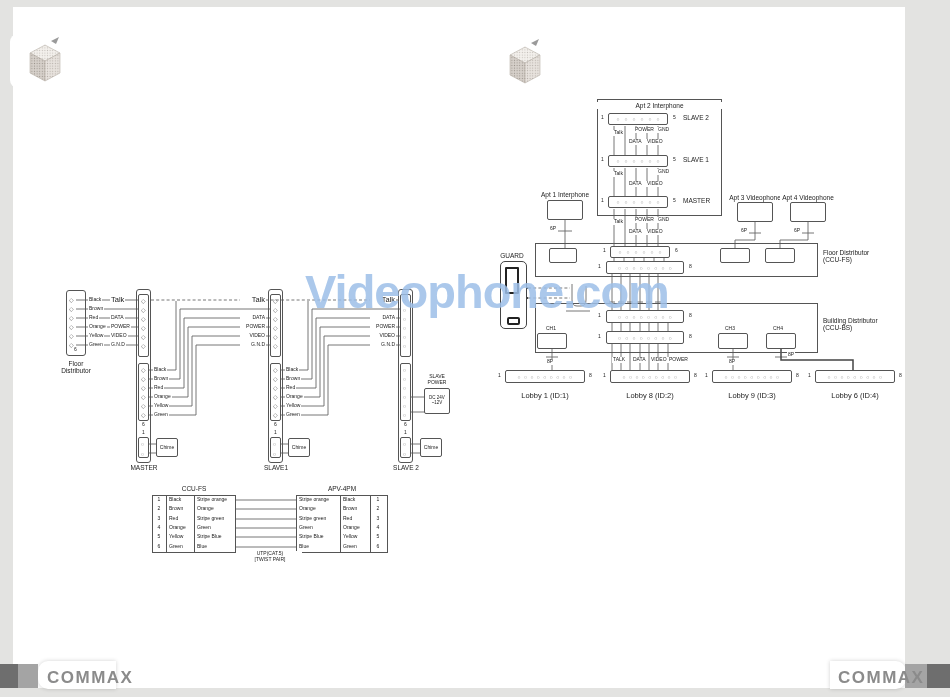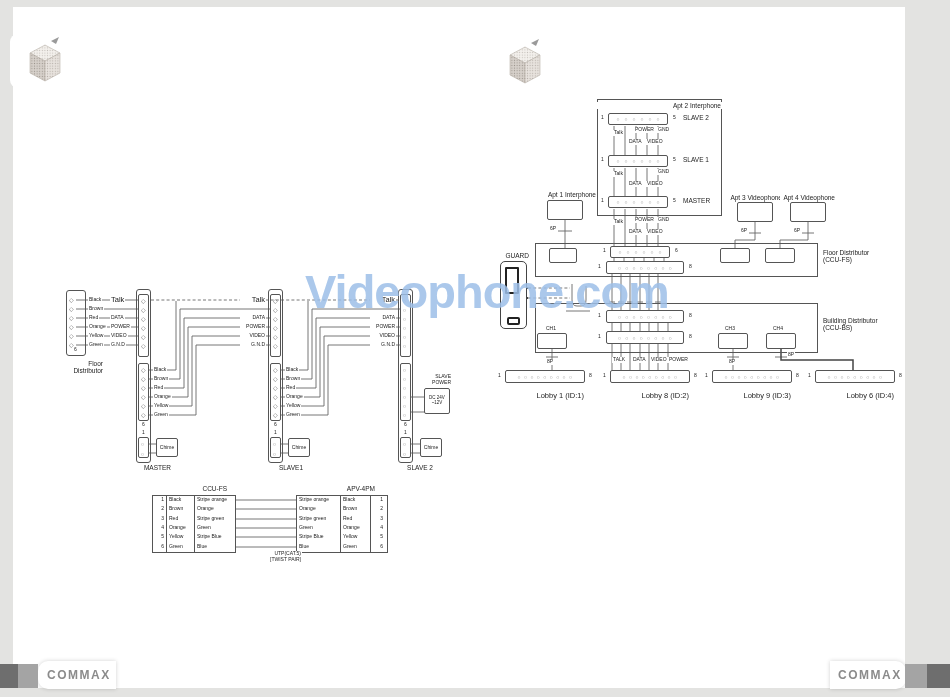--- a/index.html
+++ b/index.html
@@ -3,21 +3,21 @@
 <meta charset="utf-8">
 <style>
   *{margin:0;padding:0;box-sizing:border-box}
   html,body{width:950px;height:697px}
   body{position:relative;background:#e3e3e1;font-family:"Liberation Sans",sans-serif;overflow:hidden}
   .page{position:absolute;background:#fff;z-index:0}
   .lbl{position:absolute;color:#222;line-height:1.12;white-space:pre-line;background:#fff;padding:0 1px;z-index:3}
   .t5{font-size:5px}
   .t6{font-size:6.5px}
   .t7{font-size:7.5px}
-  .ctr{text-align:right}
+  .ctr{text-align:center}
   .rt{text-align:right}
   .box{position:absolute;border:1px solid #555;border-radius:2px;z-index:2;background:transparent}
   .wbox{background:#fff}
   .flexc{display:flex;align-items:center;justify-content:center;color:#222;text-align:center;line-height:1.1;white-space:pre-line}
   .strip{position:absolute;border:1px solid #555;border-radius:2px;background:#fff;z-index:2;color:#666;
          display:flex;align-items:center;justify-content:center;overflow:hidden}
   .c6::before{content:"○○○○○○";font-size:5px;letter-spacing:5px;text-indent:5px;white-space:nowrap}
   .c8::before{content:"○○○○○○○○";font-size:5px;letter-spacing:4.2px;text-indent:4px;white-space:nowrap}
   .c9::before{content:"○○○○○○○○○";font-size:5px;letter-spacing:3.4px;text-indent:3px;white-space:nowrap}
   .tray::after{content:"";position:absolute;left:2px;right:2px;top:100%;height:6px;border:1px solid #888;border-top:none;border-radius:0 0 2px 2px}
@@ -29,21 +29,21 @@
   .o2::before{content:"○\A○"}
   .vline{position:absolute;border-left:1px solid #555;width:0;z-index:3}
   svg.wires{position:absolute;left:0;top:0;z-index:1}
   svg.wires path{fill:none;stroke:#666;stroke-width:0.9}
   svg.wires path.dash{stroke-dasharray:3,2.2}
   svg.wires path.heavy{stroke-width:1.5;stroke:#444}
   .watermark{position:absolute;left:252px;top:264px;width:470px;height:54px;z-index:40;
              font-weight:bold;font-size:47px;text-align:center;color:#9dbfe8;opacity:.85;letter-spacing:-1px}
   .sq{position:absolute;z-index:10}
   .tab{position:absolute;background:#fff;z-index:9;box-shadow:0 0 4px rgba(0,0,0,.18)}
-  .brand{position:absolute;z-index:11;font-weight:bold;font-size:12px;letter-spacing:1.5px;color:#8b8b8b}
+  .brand{position:absolute;z-index:11;font-weight:bold;font-size:17px;letter-spacing:1.5px;color:#8b8b8b}
   .cube{position:absolute;z-index:4}
 </style>
 </head>
 <body>
 
 <div class="page" style="left:13px;top:7px;width:892px;height:681px"></div>
 <div class="page" style="left:10px;top:34px;width:52px;height:54px;border-radius:8px"></div>
 
 <svg class="wires" width="950" height="697" viewBox="0 0 950 697">
   <path d="M76,300H138M76,309H138M76,318H138M76,327H138M76,336H138M76,345H138M149,370H176V301M149,379H180V309H270M149,388H184V318H270M149,397H188V327H270M149,406H192V336H270M149,415H196V345H270M281,370H308V301M281,379H312V309H400M281,388H316V318H400M281,397H320V327H400M281,406H324V336H400M281,415H328V345H400M149,444H156M149,453H156M281,444H288M281,453H288M411,444H420M411,453H420M411,397H424M411,412H424M236,500H296M236,509H296M236,519H296M236,528H296M236,537H296M236,547H296M614,126V155M625,126V155M636,126V155M647,126V155M658,126V155M614,168V196M625,168V196M636,168V196M647,168V196M658,168V196M614,209V246M625,209V246M636,209V246M647,209V246M658,209V246M565,220V248M558,231H572M755,222V240H735V248M749,233H761M808,222V240H780V248M802,233H814M614,258V261M624,258V261M634,258V261M644,258V261M654,258V261M664,258V261M612,274V310M621,274V310M630,274V310M640,274V310M649,274V310M658,274V310M609,302H615M618,302H624M627,302H633M637,302H643M646,302H652M655,302H661M612,323V331M621,323V331M630,323V331M640,323V331M649,323V331M658,323V331M668,323V331M572,284V300Q572,306 577,306H581Q586,306 586,300V286M566,311H590M552,349V370M546,357H558M733,349V370M727,357H739M775,357H787M612,344V370M621,344V370M630,344V370M640,344V370M649,344V370M658,344V370M668,344V370"></path>

